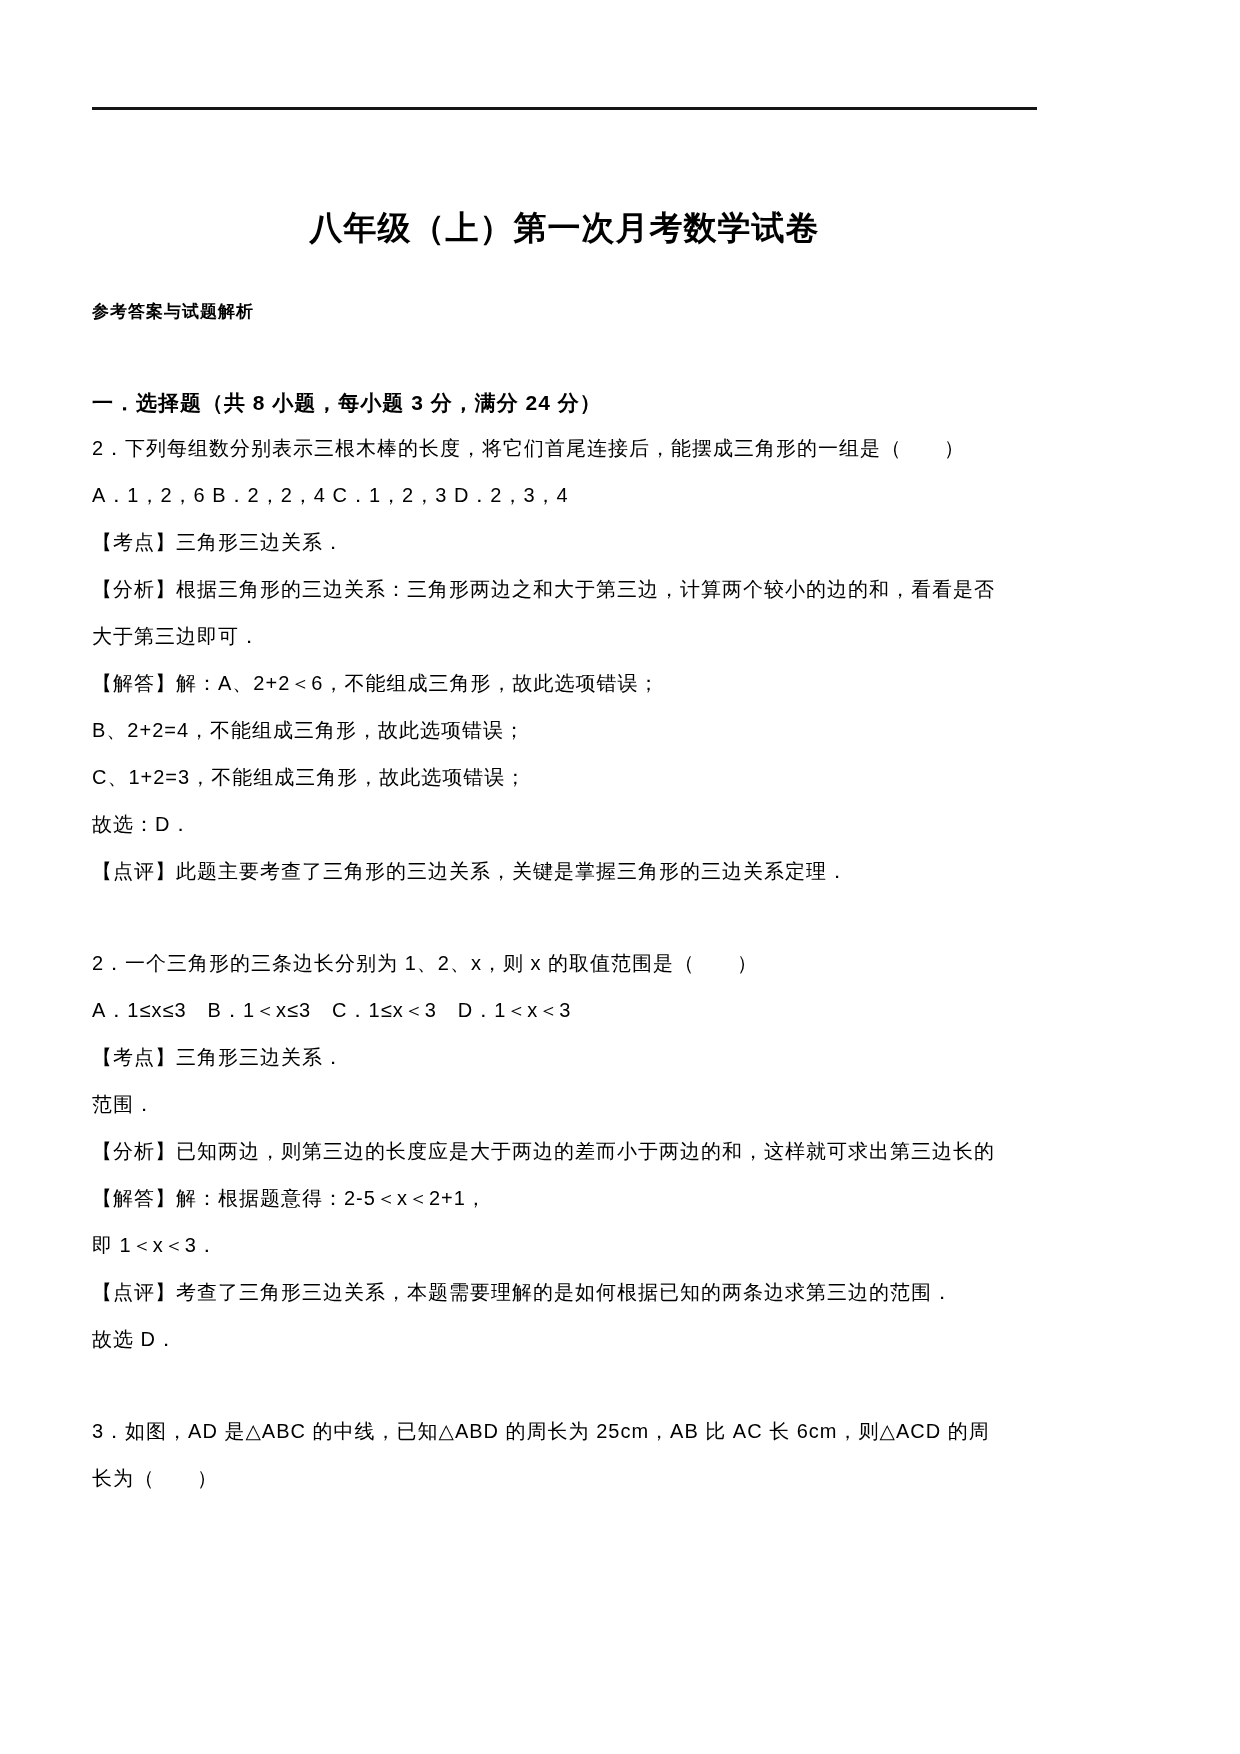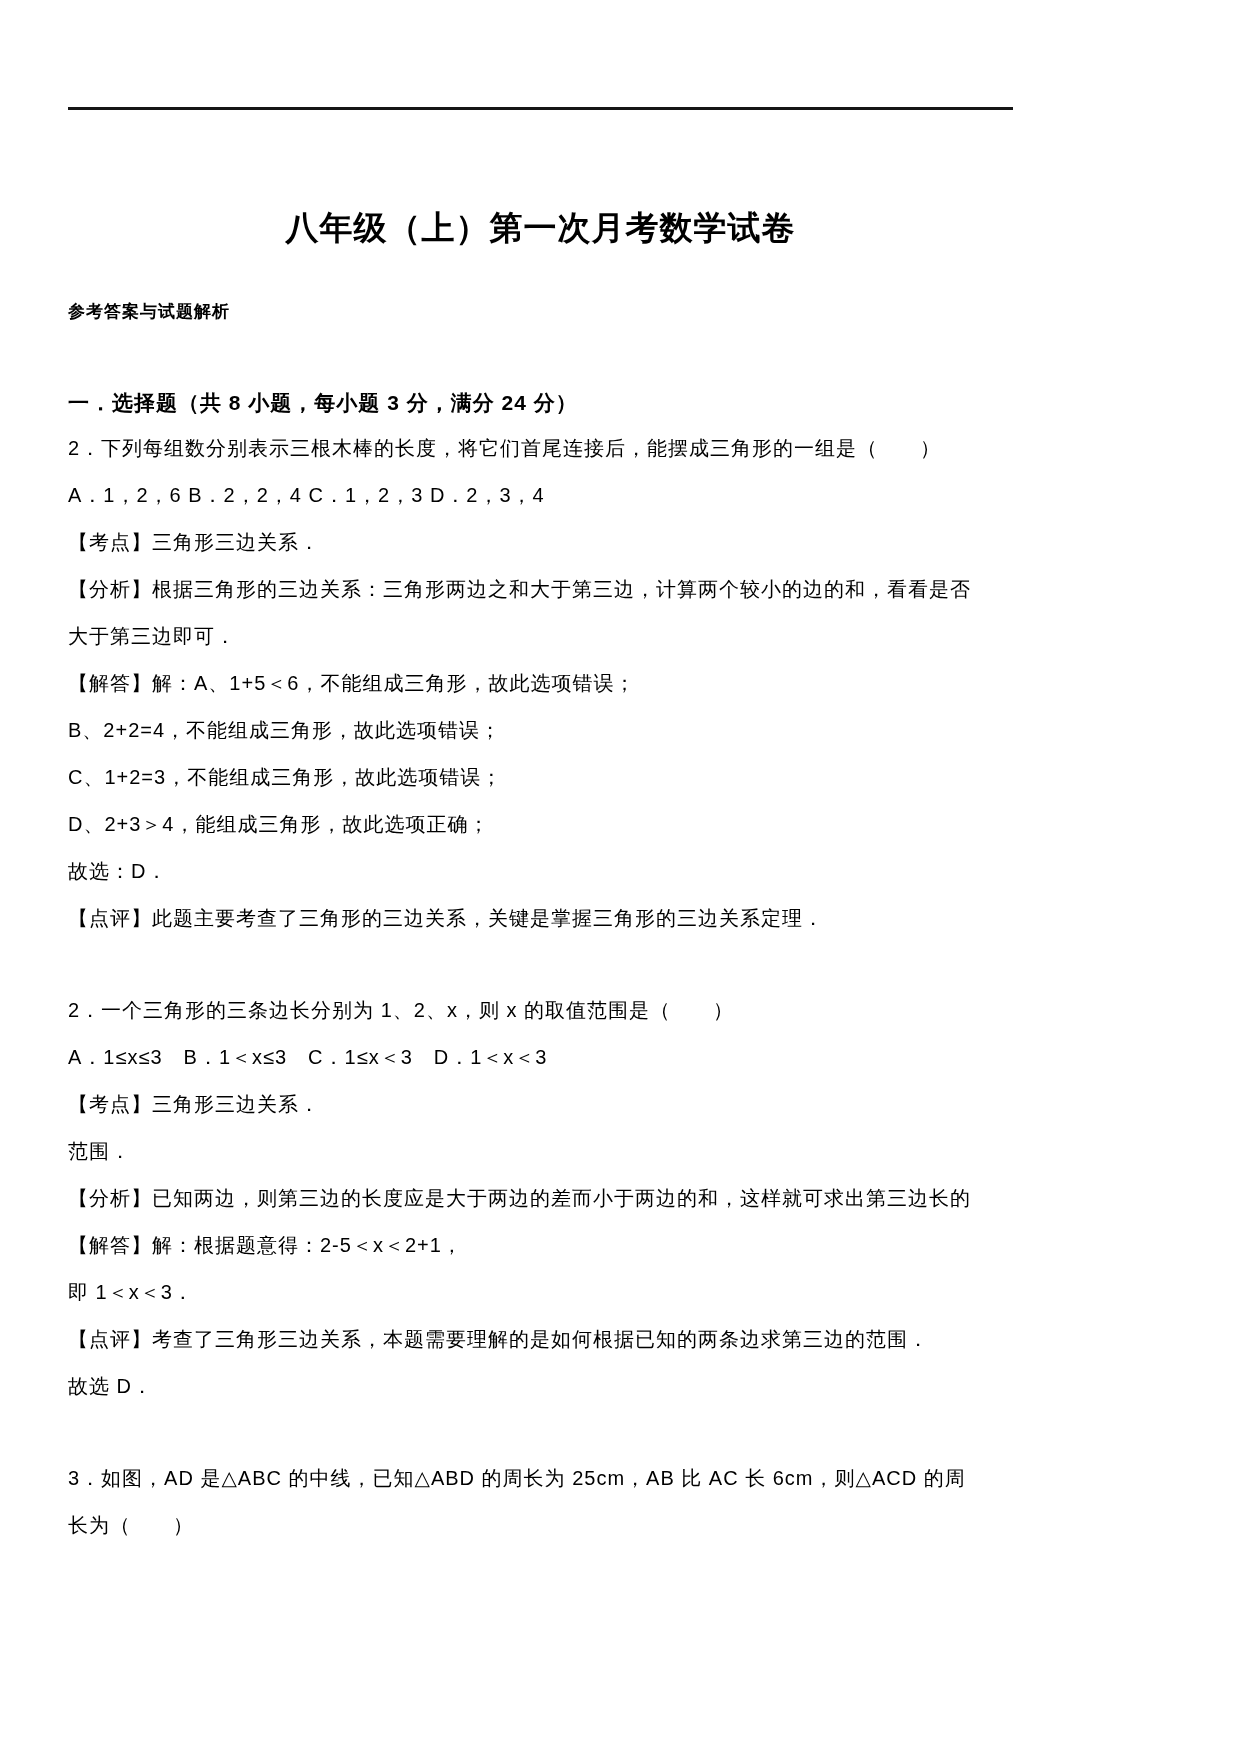--- a/index.html
+++ b/index.html
@@ -11,21 +11,21 @@
     color: #000000;
   }
   .page {
     position: relative;
     width: 1240px;
     height: 1754px;
     background: #ffffff;
     overflow: hidden;
   }
   .content {
-    margin-left: 68px;
+    margin-left: 92px;
     width: 945px;
   }
   .rule {
     margin-top: 107px;
     height: 3px;
     background: #161616;
   }
   .title {
     margin-top: 96px;
     text-align: center;
@@ -75,24 +75,23 @@
 
     <h3 class="heading">一．选择题（共 8 小题，每小题 3 分，满分 24 分）</h3>
 
     <div class="body-block">
 
       <p class="line">2．下列每组数分别表示三根木棒的长度，将它们首尾连接后，能摆成三角形的一组是（　　）</p>
       <p class="line">A．1，2，6 B．2，2，4 C．1，2，3 D．2，3，4</p>
       <p class="line">【考点】三角形三边关系．</p>
       <p class="line">【分析】根据三角形的三边关系：三角形两边之和大于第三边，计算两个较小的边的和，看看是否</p>
       <p class="line">大于第三边即可．</p>
-      <p class="line">【解答】解：A、1+5＜6，不能组成三角形，故此选项错误；</p>
+      <p class="line">【解答】解：A、2+2＜6，不能组成三角形，故此选项错误；</p>
       <p class="line">B、2+2=4，不能组成三角形，故此选项错误；</p>
       <p class="line">C、1+2=3，不能组成三角形，故此选项错误；</p>
-      <p class="line">D、2+3＞4，能组成三角形，故此选项正确；</p>
       <p class="line">故选：D．</p>
       <p class="line">【点评】此题主要考查了三角形的三边关系，关键是掌握三角形的三边关系定理．</p>
 
       <div class="gap"></div>
 
       <p class="line">2．一个三角形的三条边长分别为 1、2、x，则 x 的取值范围是（　　）</p>
       <p class="line">A．1≤x≤3　B．1＜x≤3　C．1≤x＜3　D．1＜x＜3</p>
       <p class="line">【考点】三角形三边关系．</p>
       <p class="line">范围．</p>
       <p class="line">【分析】已知两边，则第三边的长度应是大于两边的差而小于两边的和，这样就可求出第三边长的</p>

